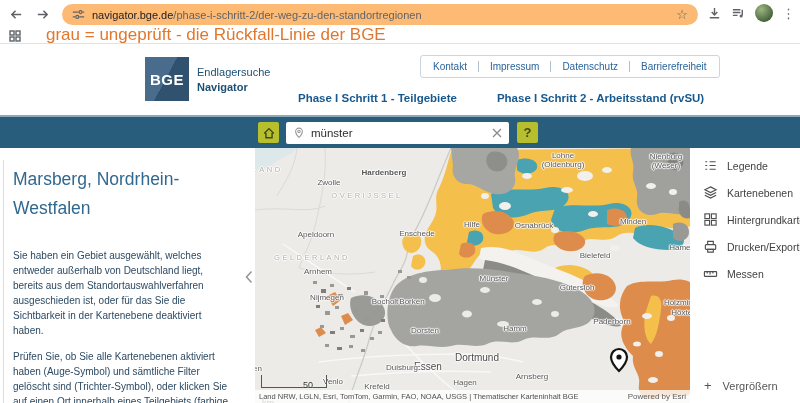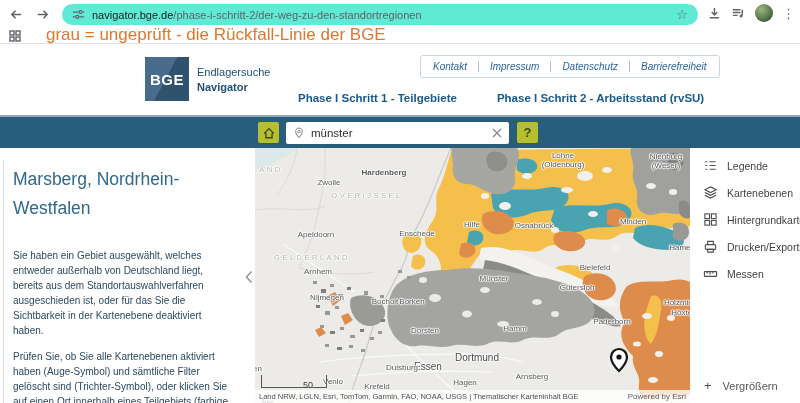--- a/index.html
+++ b/index.html
@@ -3,37 +3,37 @@
 <meta charset="utf-8">
 <style>
   html,body{margin:0;padding:0;background:#fff;font-family:"Liberation Sans",sans-serif;}
   body{width:800px;height:403px;overflow:hidden;position:relative;}
   svg{display:block;}
   
   .browser{height:44px;position:relative;background:#fff;border-bottom:1px solid #e2e2e2;box-sizing:border-box;}
   .b-row1{height:28px;display:flex;align-items:center;position:relative;}
   .nav-btns{display:flex;align-items:center;gap:9px;padding-left:8px;}
   .nav-btns .nbtn{width:17px;height:17px;color:#5f6368;display:flex;align-items:center;justify-content:center;cursor:pointer;}
-  .url-pill{position:absolute;left:62px;top:4px;width:636px;height:21px;background:#5eead4;border-radius:11px;display:flex;align-items:center;padding:0 10px;box-sizing:border-box;}
+  .url-pill{position:absolute;left:62px;top:4px;width:636px;height:21px;background:#fdba74;border-radius:11px;display:flex;align-items:center;padding:0 10px;box-sizing:border-box;}
   .url-text{font-size:11px;margin-left:7px;white-space:nowrap;overflow:hidden;}
   .url-domain{color:#202124;}
   .url-path{color:#5f6368;}
   .pill-star{margin-left:auto;color:#5f6368;font-size:13px;cursor:pointer;line-height:1;}
   .chrome-right{position:absolute;right:5px;top:4px;display:flex;align-items:center;gap:9px;}
   .avatar{width:18px;height:18px;border-radius:50%;background:radial-gradient(circle at 35% 30%,#9db77f,#55714a 60%,#2e4026);}
   .kebab{color:#5f6368;font-size:13px;line-height:1;cursor:pointer;}
   .apps-icon{position:absolute;left:9px;top:30px;cursor:pointer;}
   .annotation{position:absolute;left:46px;top:25px;font-size:17px;color:#e0772f;white-space:nowrap;}
   
   .site-header{height:71px;position:relative;background:#fff;}
   .logo-box{position:absolute;left:145px;top:13px;width:44px;height:44px;background:linear-gradient(118deg,#4a6c8c 0%,#4a6c8c 48%,#30526e 48%,#30526e 100%);display:flex;align-items:center;justify-content:center;}
   .logo-abbr{color:#fff;font-weight:bold;font-size:15px;letter-spacing:.5px;}
   .logo-text{position:absolute;left:197px;top:21px;font-size:11px;color:#1d4f74;line-height:15px;}
   .logo-text .l2{font-weight:bold;}
-  .meta-box{position:absolute;left:420px;top:11px;border:1px solid #c9d6e2;border-radius:3px;padding:5px 12px;display:flex;align-items:flex-end;font-size:10px;font-style:italic;}
+  .meta-box{position:absolute;left:420px;top:11px;border:1px solid #c9d6e2;border-radius:3px;padding:5px 12px;display:flex;align-items:flex-end;font-size:10px;}
   .meta-link{color:#2a649a;cursor:pointer;white-space:nowrap;}
   .meta-link + .meta-link{border-left:1px solid #aebfce;padding-left:11px;margin-left:11px;}
   .phase-row{position:absolute;left:298px;top:48px;display:flex;gap:40px;font-size:11.5px;font-weight:bold;color:#17598e;}
   .phase-link{cursor:pointer;white-space:nowrap;}
   
   .search-band{height:33px;background:#285d7c;border-top:2px solid #8ca8b9;box-sizing:border-box;display:flex;align-items:center;padding-left:258px;}
   .sq-btn{width:21px;height:21px;background:#b8bf2f;border-radius:2px;display:flex;align-items:center;justify-content:center;cursor:pointer;flex:none;}
   .help-btn{margin-left:8px;color:#3c4a16;font-weight:bold;font-size:13px;}
   .search-box{margin-left:7px;width:223px;height:22px;background:#fff;border-radius:2px;display:flex;align-items:center;padding:0 7px;box-sizing:border-box;}
   .search-box input{flex:1;border:none;outline:none;font-size:11.5px;color:#2e2e2e;margin-left:6px;font-family:inherit;background:transparent;padding:0;}
@@ -307,21 +307,21 @@
         <span class="city" style="left: 162px; top: 86px;">Enschede</span>
         <span class="city" style="left: 217px; top: 77px;">Hilfe</span>
         <span class="city" style="left: 308px; top: -4px;">Vechta</span>
         <span class="city" style="left: 308px; top: 12px;">Lohne
 (Oldenburg)</span>
         <span class="city" style="left: 411px; top: 13px;">Nienburg
 (Weser)</span>
         <span class="city" style="left: 279px; top: 78px;">Osnabrück</span>
         <span class="city" style="left: 378px; top: 74px;">Minden</span>
         <span class="city" style="left: 428px; top: 100px;">Hameln</span>
-        <span class="city" style="left: 335px; top: 120px; padding-left: 10px;">Bielefeld</span>
+        <span class="city" style="left: 335px; top: 108px; padding-left: 10px;">Bielefeld</span>
         <span class="city" style="left: 322px; top: 140px;">Gütersloh</span>
         <span class="city" style="left: 239px; top: 131px;">Münster</span>
         <span class="city" style="left: 130px; top: 154px;">Bocholt</span>
         <span class="city" style="left: 157px; top: 154px;">Borken</span>
         <span class="city" style="left: 170px; top: 183px;">Dorsten</span>
         <span class="city" style="left: 260px; top: 181px;">Hamm</span>
         <span class="city major" style="left: 222px; top: 210px;">Dortmund</span>
         <span class="city major" style="left: 173px; top: 219px;">Essen</span>
         <span class="city" style="left: 147px; top: 220px;">Duisburg</span>
         <span class="city" style="left: 122px; top: 239px;">Krefeld</span>

